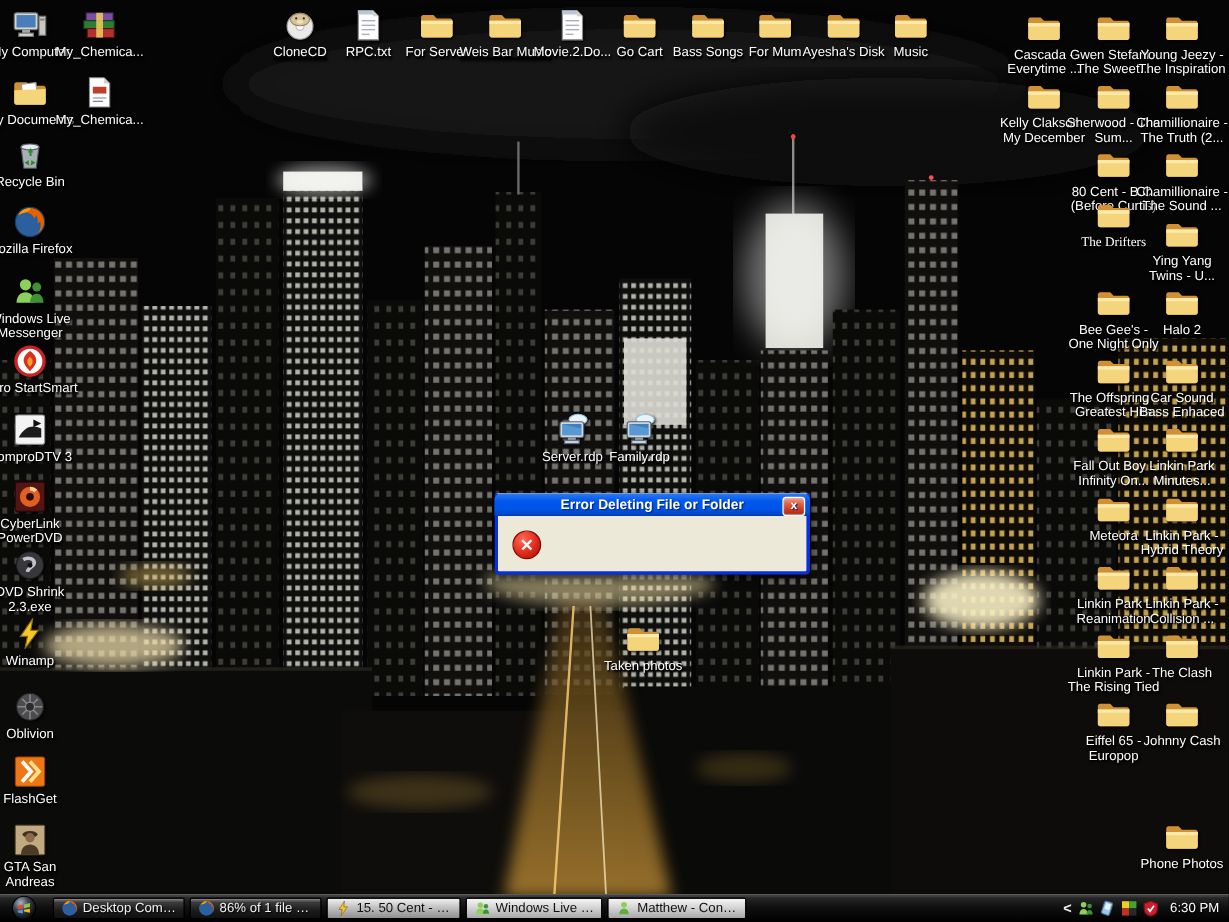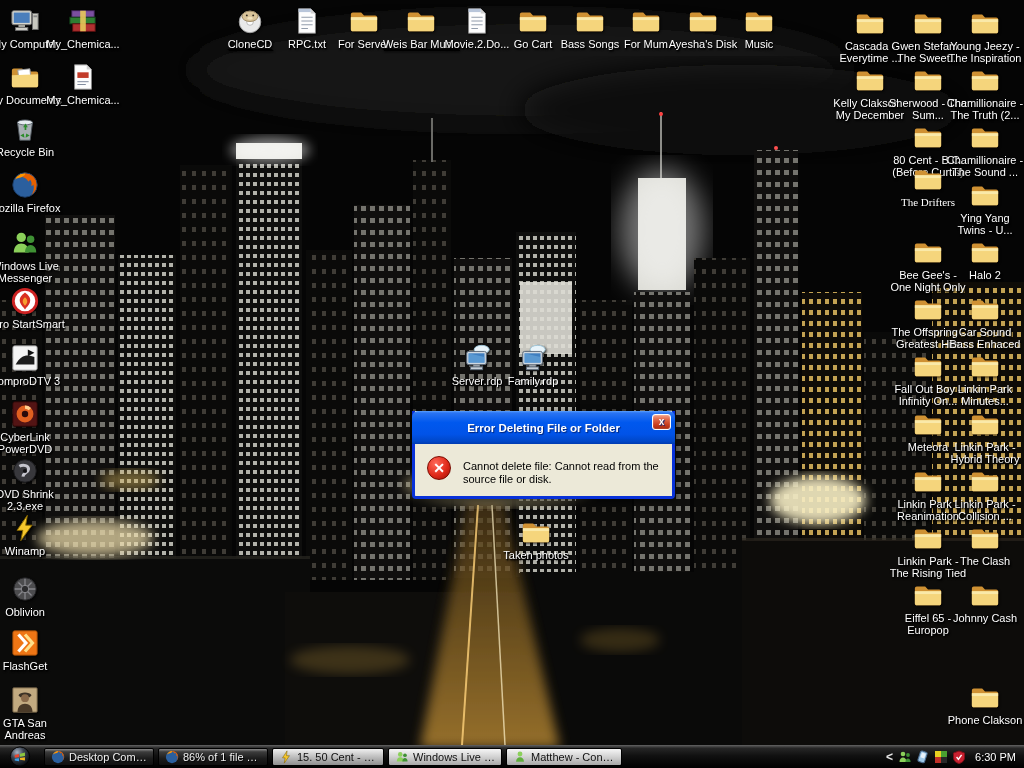--- a/index.html
+++ b/index.html
@@ -24,21 +24,21 @@
   }
   
   #error-dialog{
     position:absolute;left:412px;top:411px;width:257px;
     background:#ece9d8;border:3px solid #0831d9;border-top:none;
     border-radius:0 0 4px 4px;
     box-shadow:2px 3px 8px rgba(0,0,0,.6);
     font-size:11px;z-index:20;
   }
   #dialog-titlebar{
-    height:33px;margin:0 -3px;position:relative;
+    height:19px;margin:0 -3px;position:relative;
     border-radius:6px 6px 0 0;
     background:linear-gradient(#5aa1ff 0%,#2a74f2 6%,#0058ee 35%,#0153e8 70%,#0047c8 92%,#003bb0 100%);
     display:flex;align-items:center;justify-content:center;
     color:#fff;font-weight:bold;font-size:11.5px;
     text-shadow:1px 1px 1px #00257a;
   }
   #dialog-close{
     position:absolute;right:4px;top:2.5px;width:17px;height:14px;
     background:linear-gradient(#f3a38a 0%,#e06a4c 30%,#c83c1e 70%,#a82a10 100%);
     border:1px solid #fff;border-radius:3px;
@@ -732,33 +732,32 @@
       <div class="lbl">Johnny Cash</div>
     </div>
     <div class="desktop-icon" style="left: 945px; top: 682px;">
       <span class="ico">
         <svg viewBox="0 0 32 32">
           <path d="M2 9c0-1.1.9-2 2-2h9l3 3h12c1.1 0 2 .9 2 2v13c0 1.1-.9 2-2 2H4c-1.1 0-2-.9-2-2z" fill="#cf9133"></path>
           <path d="M2 12h28v13c0 1.1-.9 2-2 2H4c-1.1 0-2-.9-2-2z" fill="#f5d57c"></path>
           <path d="M2 12h28v3H2z" fill="#fae9a9"></path>
         </svg>
       </span>
-      <div class="lbl">Phone Clakson</div>
+      <div class="lbl">Phone Photos</div>
     </div>
   </div>
 
 <div id="error-dialog">
   <div id="dialog-titlebar">
     <span>Error Deleting File or Folder</span>
     <div id="dialog-close">x</div>
   </div>
   <div id="dialog-body">
     <div id="dialog-msgrow">
       <div id="error-icon">✕</div>
-      <div id="dialog-message">Cannot delete file: Cannot read from the source file or disk.</div>
     </div>
   </div>
 </div>
 
 <div id="taskbar">
   <div id="start-button">
     <svg viewBox="0 0 24 24" width="24" height="22">
       <defs>
         <radialGradient id="orbg" cx="35%" cy="28%" r="75%">
           <stop offset="0" stop-color="#a8b4c6"></stop>

